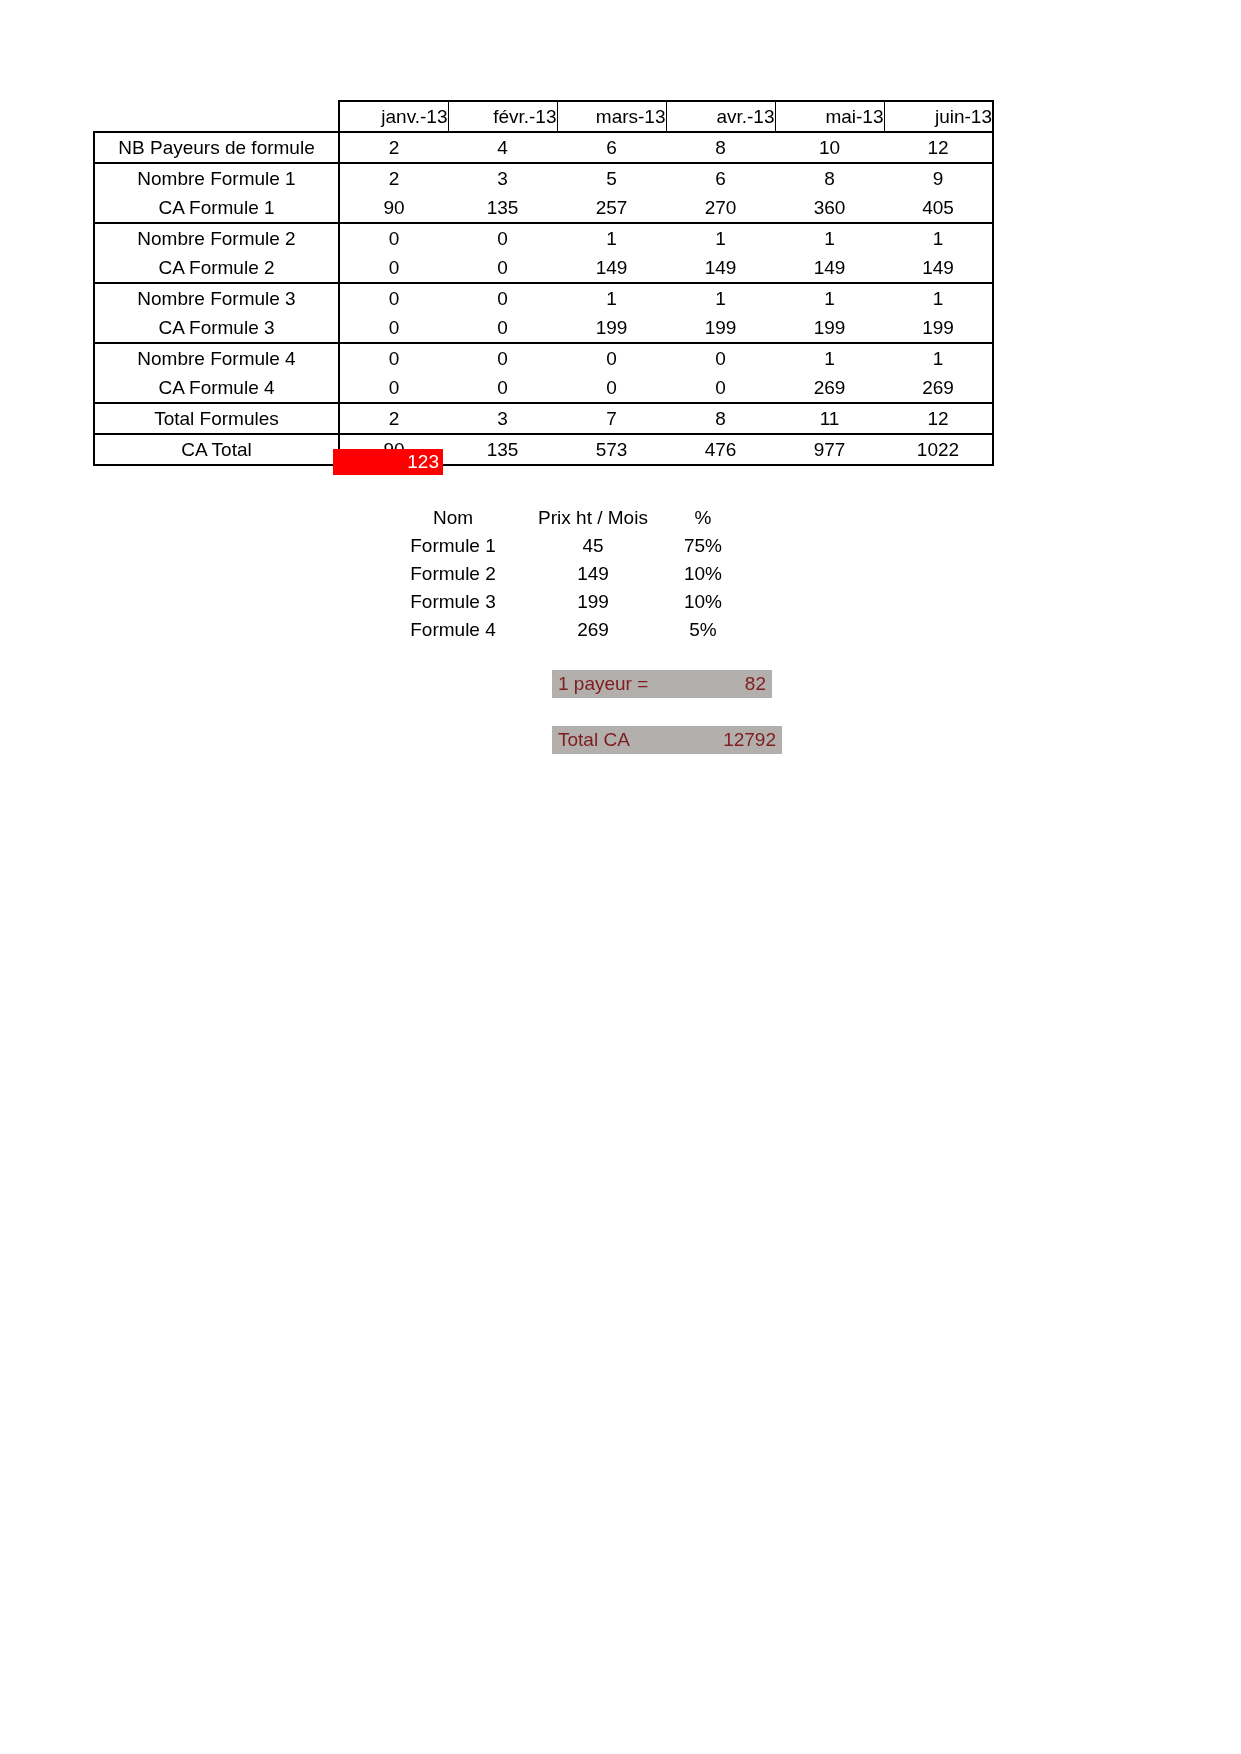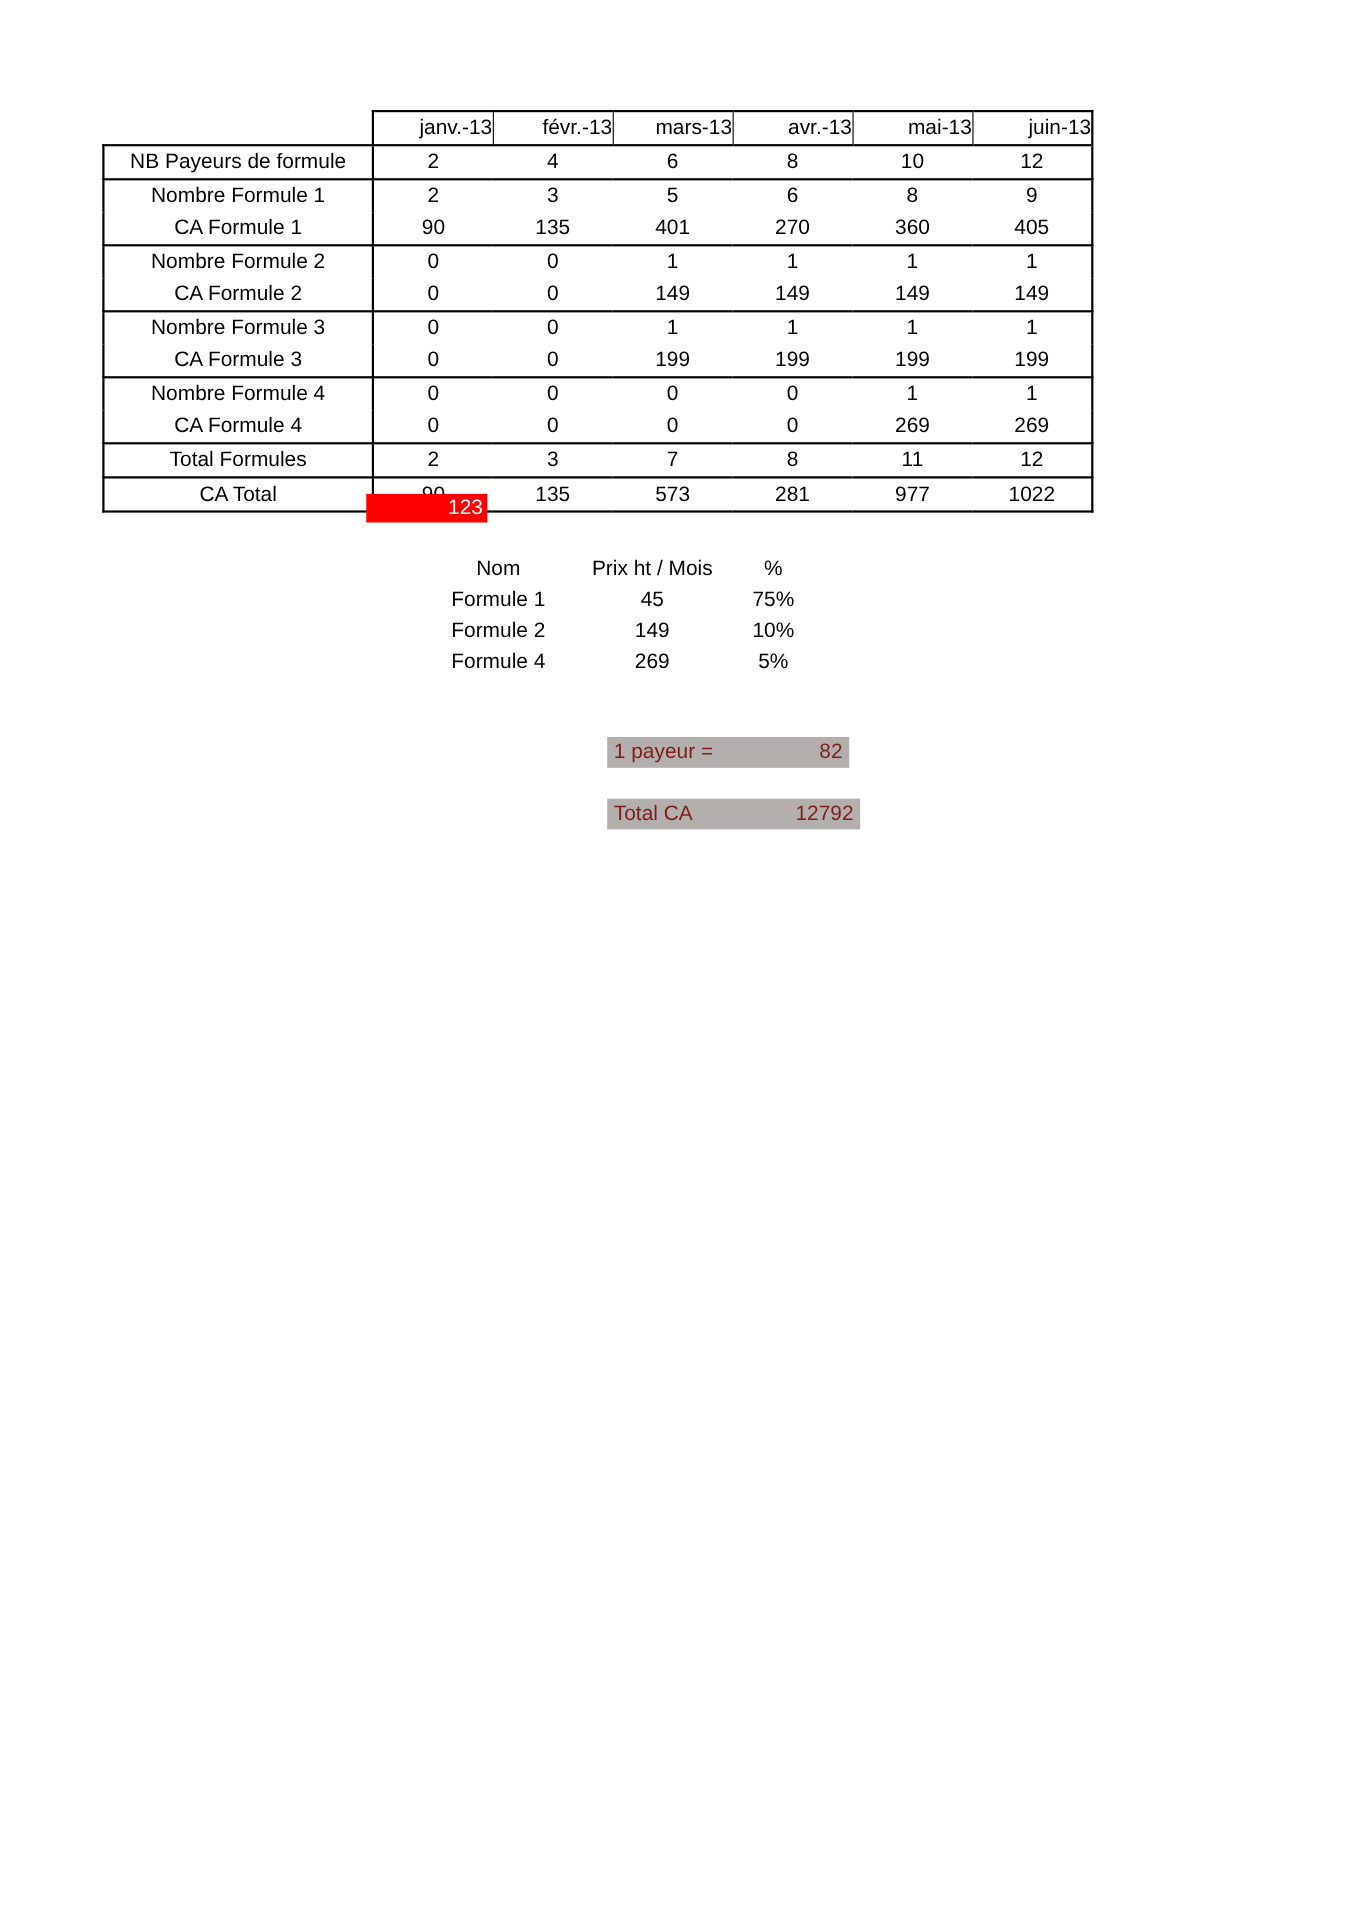--- a/index.html
+++ b/index.html
@@ -208,21 +208,21 @@
         <td class="num body-val">5</td>
         <td class="num body-val">6</td>
         <td class="num body-val">8</td>
         <td class="num body-val last">9</td>
       </tr>
 
       <tr class="grp-bottom">
         <td class="lbl body-label">CA Formule 1</td>
         <td class="num body-val">90</td>
         <td class="num body-val">135</td>
-        <td class="num body-val">401</td>
+        <td class="num body-val">257</td>
         <td class="num body-val">270</td>
         <td class="num body-val">360</td>
         <td class="num body-val last">405</td>
       </tr>
 
       <tr>
         <td class="lbl body-label">Nombre Formule 2</td>
         <td class="num body-val">0</td>
         <td class="num body-val">0</td>
         <td class="num body-val">1</td>
@@ -289,21 +289,21 @@
         <td class="num body-val">8</td>
         <td class="num body-val">11</td>
         <td class="num body-val last">12</td>
       </tr>
 
       <tr class="grp-bottom">
         <td class="lbl body-label">CA Total</td>
         <td class="num body-val">90</td>
         <td class="num body-val">135</td>
         <td class="num body-val">573</td>
-        <td class="num body-val">281</td>
+        <td class="num body-val">476</td>
         <td class="num body-val">977</td>
         <td class="num body-val last">1022</td>
       </tr>
     </tbody>
   </table>
 </div>
 
 <div id="red-cell">123</div>
 
 <table id="pricing">
@@ -322,20 +322,25 @@
       <td class="p-name-cell">Formule 1</td>
       <td class="p-price-cell">45</td>
       <td class="p-pct-cell">75%</td>
     </tr>
     <tr>
       <td class="p-name-cell">Formule 2</td>
       <td class="p-price-cell">149</td>
       <td class="p-pct-cell">10%</td>
     </tr>
     <tr>
+      <td class="p-name-cell">Formule 3</td>
+      <td class="p-price-cell">199</td>
+      <td class="p-pct-cell">10%</td>
+    </tr>
+    <tr>
       <td class="p-name-cell">Formule 4</td>
       <td class="p-price-cell">269</td>
       <td class="p-pct-cell">5%</td>
     </tr>
   </tbody>
 </table>
 
 <div class="grey-box" id="box-payeur">
   <span class="gb-label">1 payeur =</span>
   <span class="gb-value">82</span>

